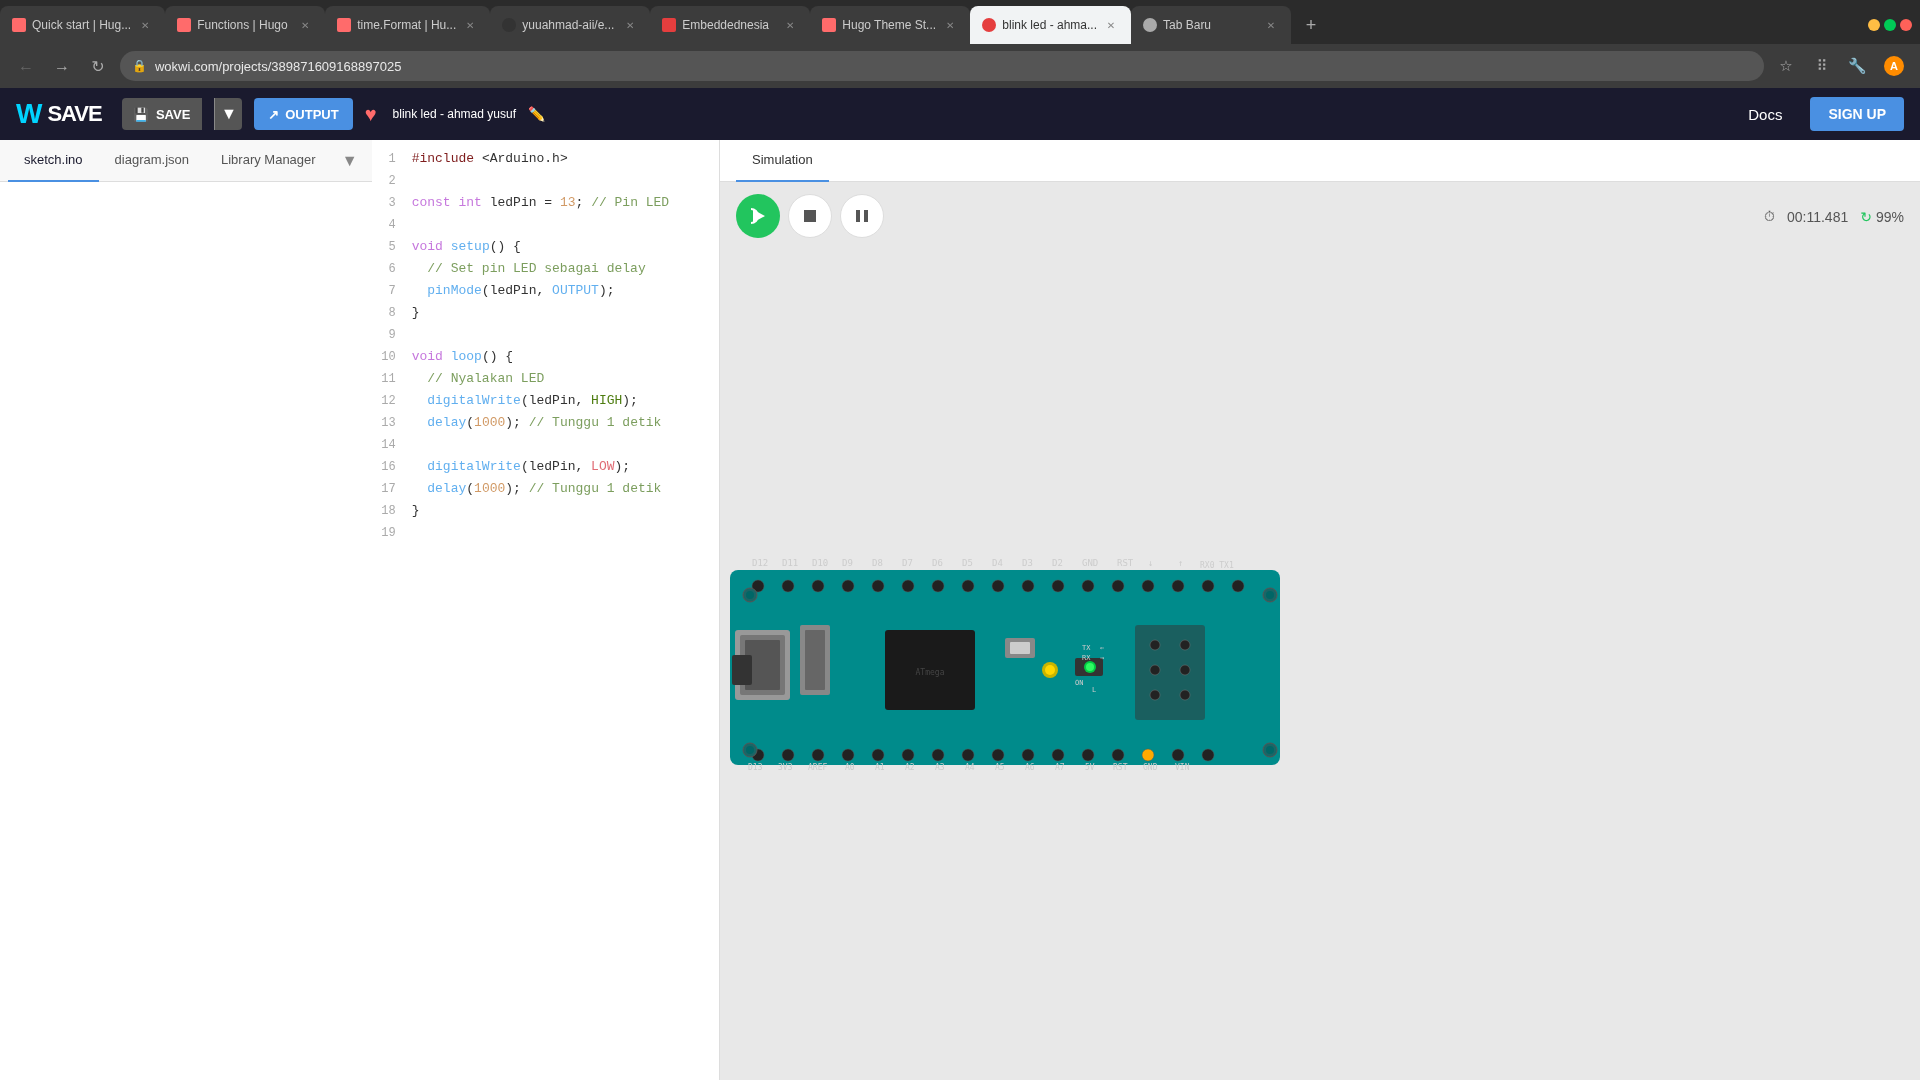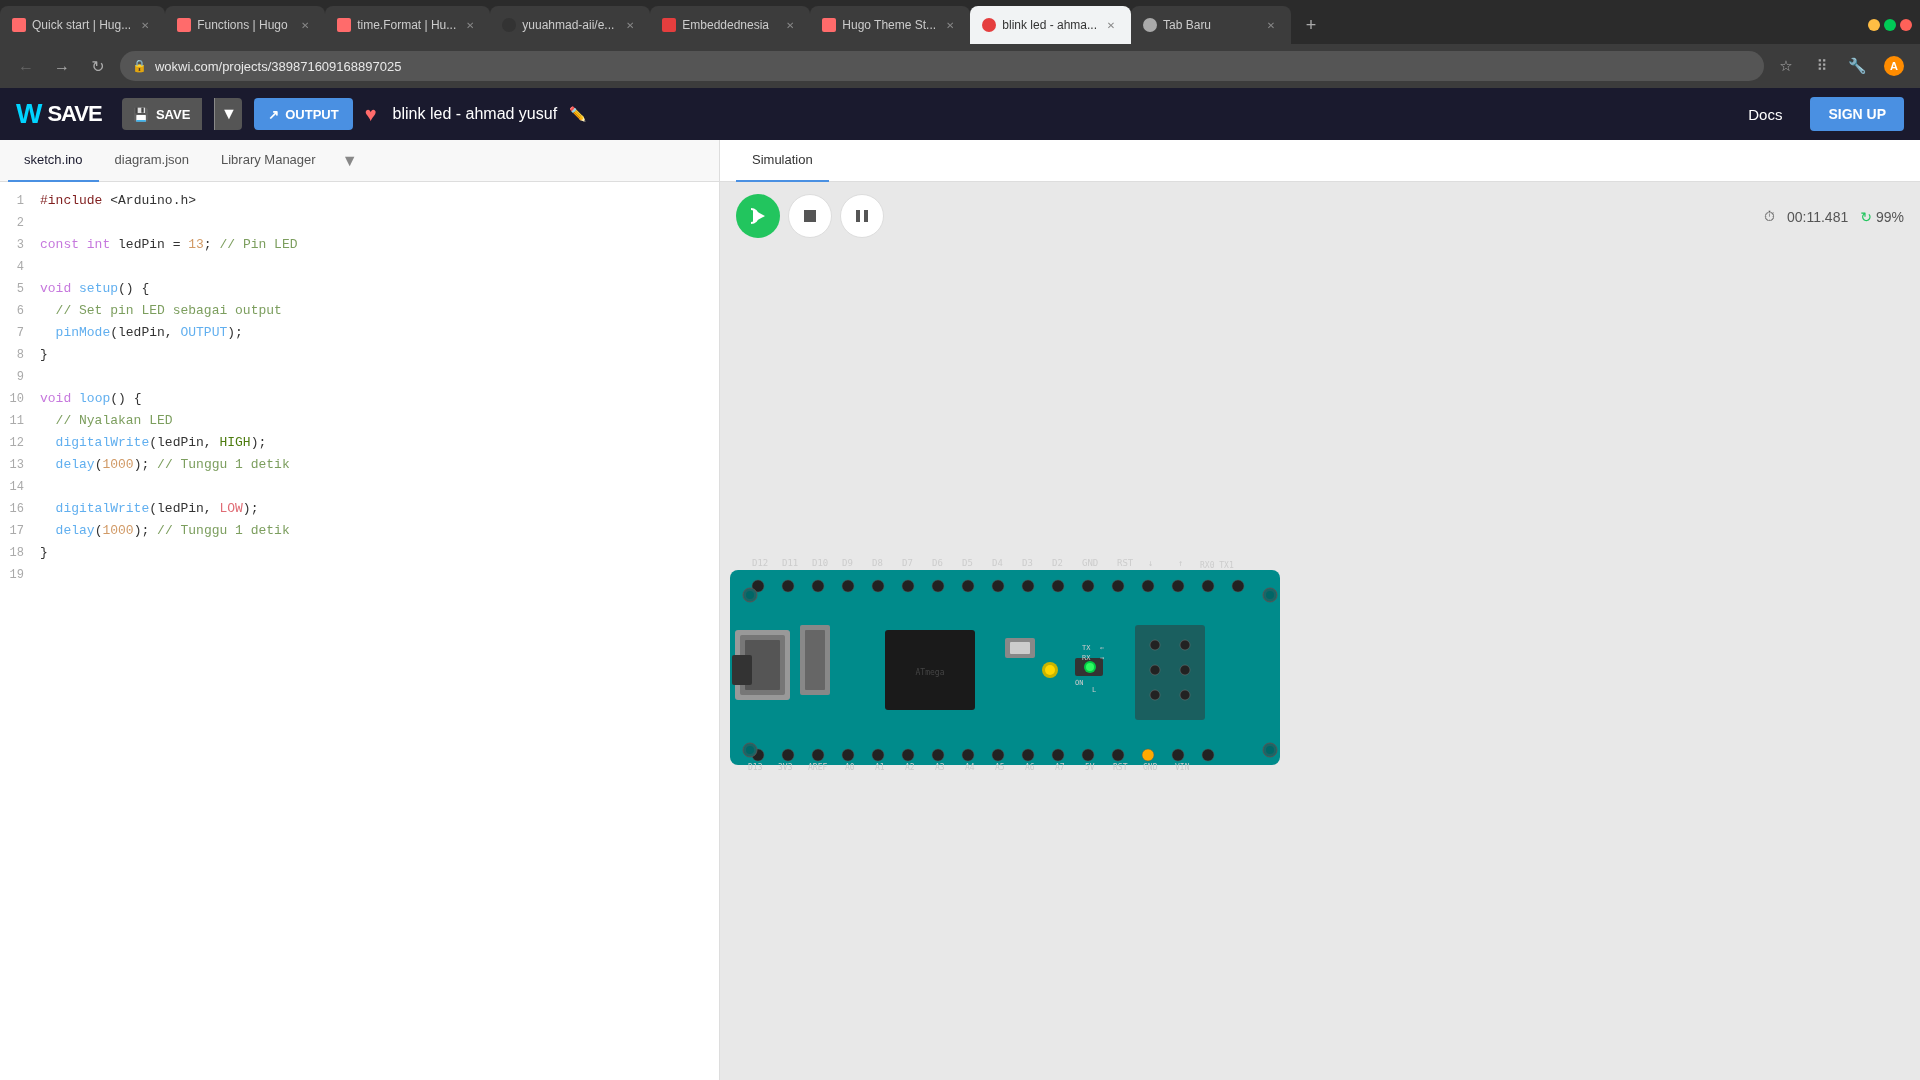--- a/index.html
+++ b/index.html
@@ -38,31 +38,31 @@
     .app-container { display: flex; flex-direction: column; height: calc(1080px - 88px); background: #f1f3f4; }
 
     
     .wokwi-toolbar { display: flex; align-items: center; background: #1a1a2e; height: 52px; padding: 0 16px; gap: 12px; }
     .wokwi-logo { display: flex; align-items: center; gap: 6px; color: white; font-size: 22px; font-weight: 900; letter-spacing: -1px; margin-right: 8px; }
     .wokwi-logo-icon { color: #00d4ff; font-size: 28px; font-weight: 900; }
     .save-btn { display: flex; align-items: center; background: #555; border-radius: 4px 0 0 4px; height: 32px; padding: 0 12px; color: white; font-size: 13px; font-weight: bold; gap: 6px; cursor: pointer; }
     .save-btn-arrow { display: flex; align-items: center; justify-content: center; background: #555; border-radius: 0 4px 4px 0; height: 32px; width: 28px; color: white; cursor: pointer; border-left: 1px solid #888; }
     .share-btn { display: flex; align-items: center; background: #4a90e2; border-radius: 4px; height: 32px; padding: 0 14px; color: white; font-size: 13px; font-weight: bold; gap: 6px; cursor: pointer; }
     .heart-btn { color: #ff6b6b; font-size: 20px; cursor: pointer; }
-    .project-title { color: white; font-size: 16px; font-weight: 500; margin-left: 4px; }
+    .project-title { color: white; font-size: 12px; font-weight: 500; margin-left: 4px; }
     .edit-icon { color: #aaa; font-size: 14px; cursor: pointer; }
     .toolbar-spacer { flex: 1; }
     .docs-link { color: white; font-size: 15px; font-weight: 500; cursor: pointer; margin-right: 16px; }
     .signup-btn { background: #4a90e2; color: white; border-radius: 4px; height: 34px; padding: 0 18px; font-size: 14px; font-weight: bold; display: flex; align-items: center; cursor: pointer; }
 
     
     .main-area { display: flex; flex: 1; overflow: hidden; }
 
     
-    .editor-pane { width: 720px; display: flex; flex-direction: column; border-right: 1px solid #ddd; background: white; }
+    .editor-pane { width: 720px; display: flex; flex-direction: row; border-right: 1px solid #ddd; background: white; }
     .editor-tabs { display: flex; align-items: center; background: #f8f8f8; border-bottom: 1px solid #ddd; padding: 0 8px; height: 42px; gap: 0; }
     .editor-tab { padding: 0 16px; height: 42px; display: flex; align-items: center; font-size: 13px; color: #555; cursor: pointer; border-bottom: 2px solid transparent; }
     .editor-tab.active { color: #1a1a2e; border-bottom-color: #4a90e2; font-weight: 500; }
     .editor-tab-more { width: 28px; height: 28px; display: flex; align-items: center; justify-content: center; color: #888; cursor: pointer; border-radius: 4px; margin-left: 4px; }
 
     .code-editor { flex: 1; font-family: 'Courier New', monospace; font-size: 13px; padding: 8px 0; overflow-y: auto; background: white; }
     .code-line { display: flex; align-items: flex-start; min-height: 22px; line-height: 22px; }
     .line-number { width: 40px; text-align: right; padding-right: 16px; color: #aaa; font-size: 12px; flex-shrink: 0; user-select: none; }
     .line-content { flex: 1; padding-right: 16px; white-space: pre; }
     .kw-include { color: #7f1d1d; }
@@ -226,21 +226,21 @@
         <div class="code-line">
           <span class="line-number">4</span>
           <span class="line-content"> </span>
         </div>
         <div class="code-line">
           <span class="line-number">5</span>
           <span class="line-content"><span class="kw-void">void</span> <span class="kw-func">setup</span><span class="txt-normal">() {</span></span>
         </div>
         <div class="code-line">
           <span class="line-number">6</span>
-          <span class="line-content"><span class="txt-normal">  </span><span class="kw-comment">// Set pin LED sebagai output</span></span>
+          <span class="line-content"><span class="txt-normal">  </span><span class="kw-comment">// Set pin LED sebagai delay</span></span>
         </div>
         <div class="code-line">
           <span class="line-number">7</span>
           <span class="line-content"><span class="txt-normal">  </span><span class="kw-func">pinMode</span><span class="txt-normal">(ledPin, </span><span class="kw-output">OUTPUT</span><span class="txt-normal">);</span></span>
         </div>
         <div class="code-line">
           <span class="line-number">8</span>
           <span class="line-content"><span class="txt-normal">}</span></span>
         </div>
         <div class="code-line">

